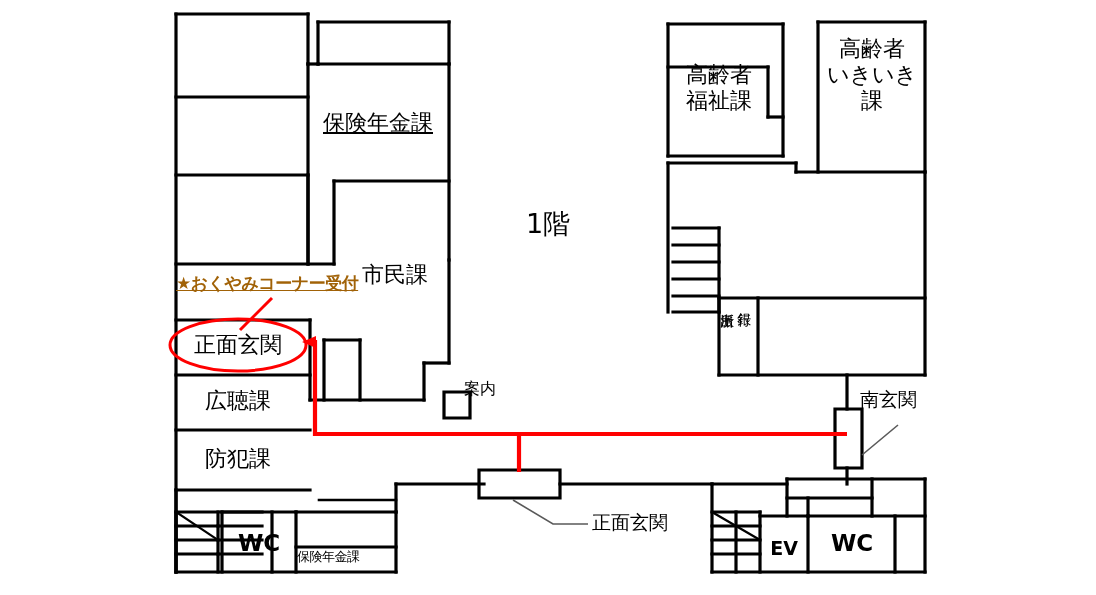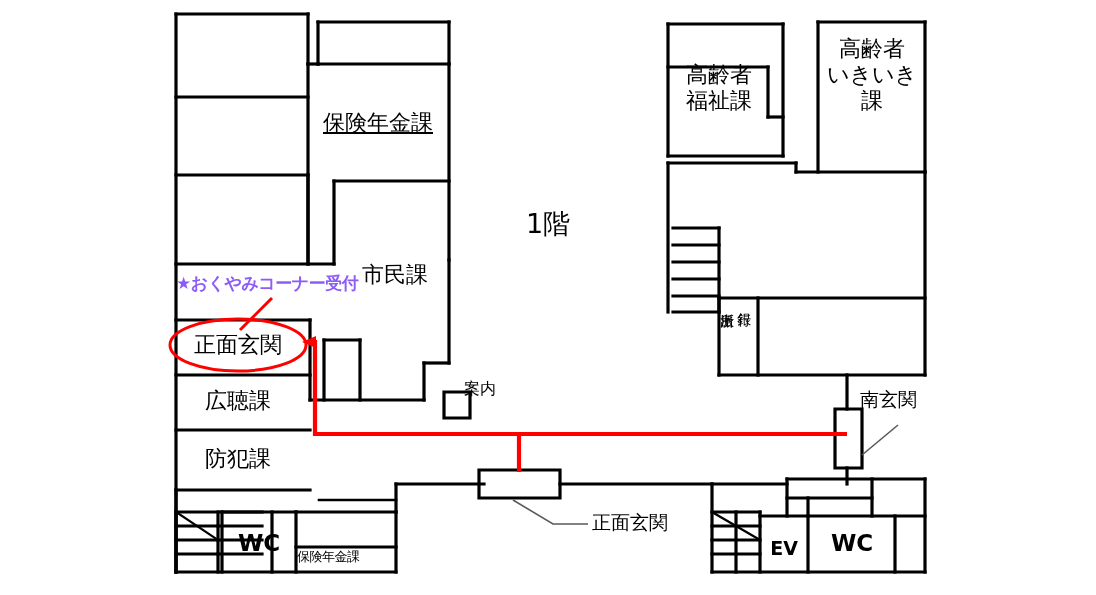--- a/index.html
+++ b/index.html
@@ -64,23 +64,24 @@
   .wc-label {
     font-size: 23px;
     font-weight: 600;
   }
   .ev-label {
     font-size: 19px;
     font-weight: 600;
   }
   .annotation-label {
     font-size: 17px;
-    color: #8b5cf6;
+    color: #a16207;
     font-weight: bold;
     letter-spacing: -0.5px;
+    text-decoration: underline;
   }
   .callout-label {
     font-size: 19px;
   }
 </style>
 </head>
 <body>
 
 <div id="floorplan-root">
 

